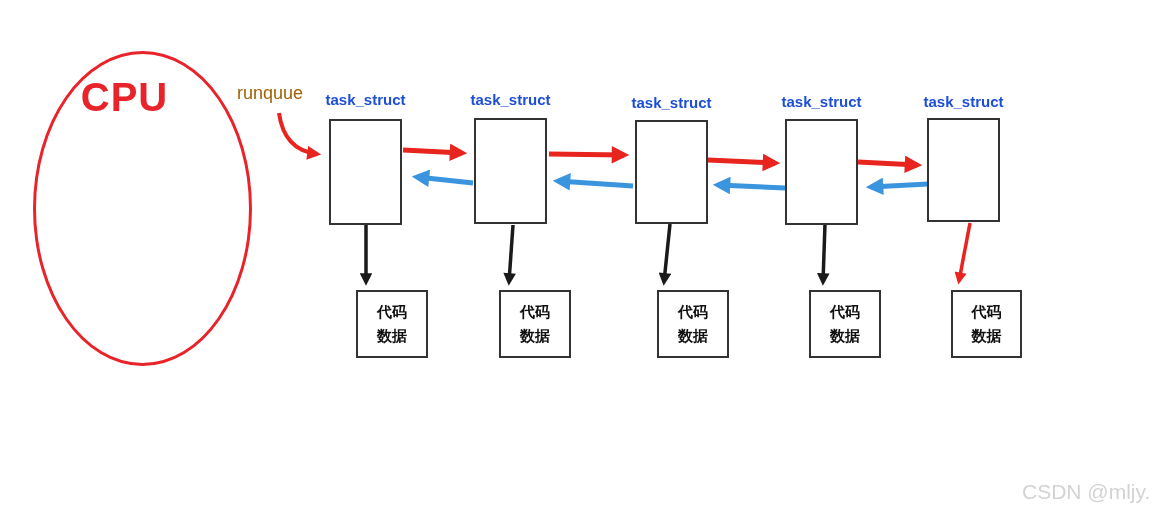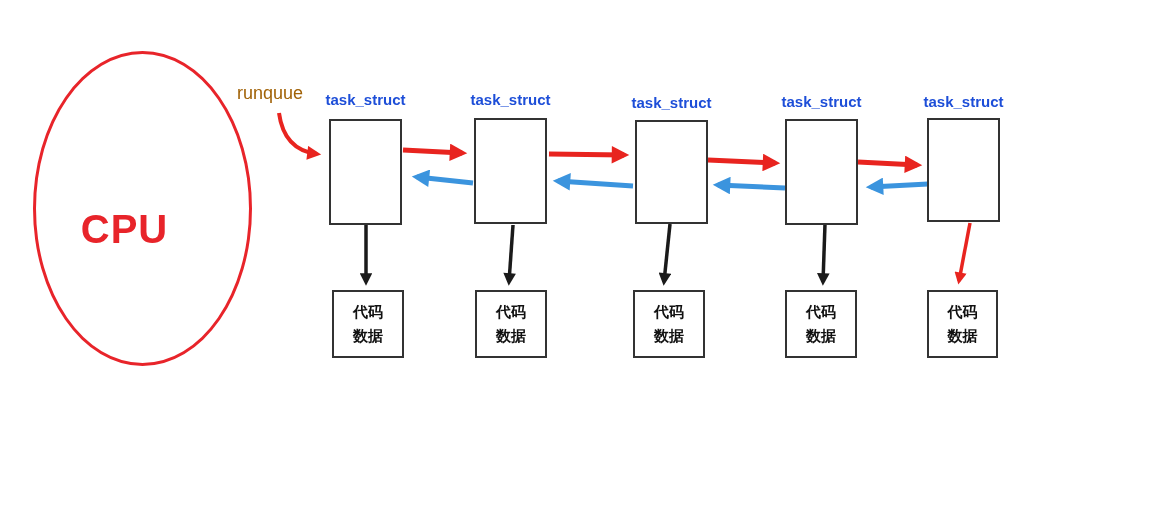--- a/index.html
+++ b/index.html
@@ -2,32 +2,32 @@
 <html><head>
 <meta charset="utf-8">
 <style>
   html,body{margin:0;padding:0;background:#ffffff;}
   body{width:1155px;height:516px;position:relative;overflow:hidden;
        font-family:"Liberation Sans", sans-serif;}
   .canvas{position:absolute;inset:0;}
   .arrow-layer{position:absolute;left:0;top:0;pointer-events:none;}
   .cpu{position:absolute;left:33px;top:51px;width:219px;height:315px;
        border:3px solid #e8242a;border-radius:50%;box-sizing:border-box;
-       display:flex;align-items:center;justify-content:center;}
+       display:flex;justify-content:center;}
   .cpu-label{color:#e8242a;font-weight:bold;font-size:40px;letter-spacing:1px;
        transform:translate(-18px,21px);}
   .runqueue-label{position:absolute;left:237px;top:83px;color:#a16207;
        font-size:18px;}
   .ts-box{position:absolute;top:118px;width:73px;height:106px;
        border:2px solid #333333;box-sizing:border-box;background:#ffffff;}
   .ts-label{position:absolute;top:91px;width:103px;text-align:center;
        font-weight:bold;font-size:15px;color:#1d4ed8;}
   .mem-box{position:absolute;top:290px;width:72px;height:68px;
        border:2px solid #333333;box-sizing:border-box;background:#ffffff;
-       display:flex;flex-direction:column;align-items:center;justify-content:center;}
+       display:flex;flex-direction:column;align-items:center;justify-content:center;margin-left:24px;}
   .mem-line{font-weight:bold;font-size:15px;color:#111111;line-height:1.6;}
   .watermark{position:absolute;left:1022px;top:480px;color:#d2d3d5;
        font-size:21px;}
 </style>
 </head>
 <body>
 
 <div class="canvas">
 
   <svg class="arrow-layer" width="1155" height="516" viewBox="0 0 1155 516">
@@ -94,14 +94,15 @@
   </div>
   <div class="mem-box" style="left:785px;">
     <div class="mem-line">代码</div>
     <div class="mem-line">数据</div>
   </div>
   <div class="mem-box" style="left:927px;width:71px;">
     <div class="mem-line">代码</div>
     <div class="mem-line">数据</div>
   </div>
 
+  <div class="watermark">CSDN @mljy.</div>
 
 </div>
 
 </body></html>

